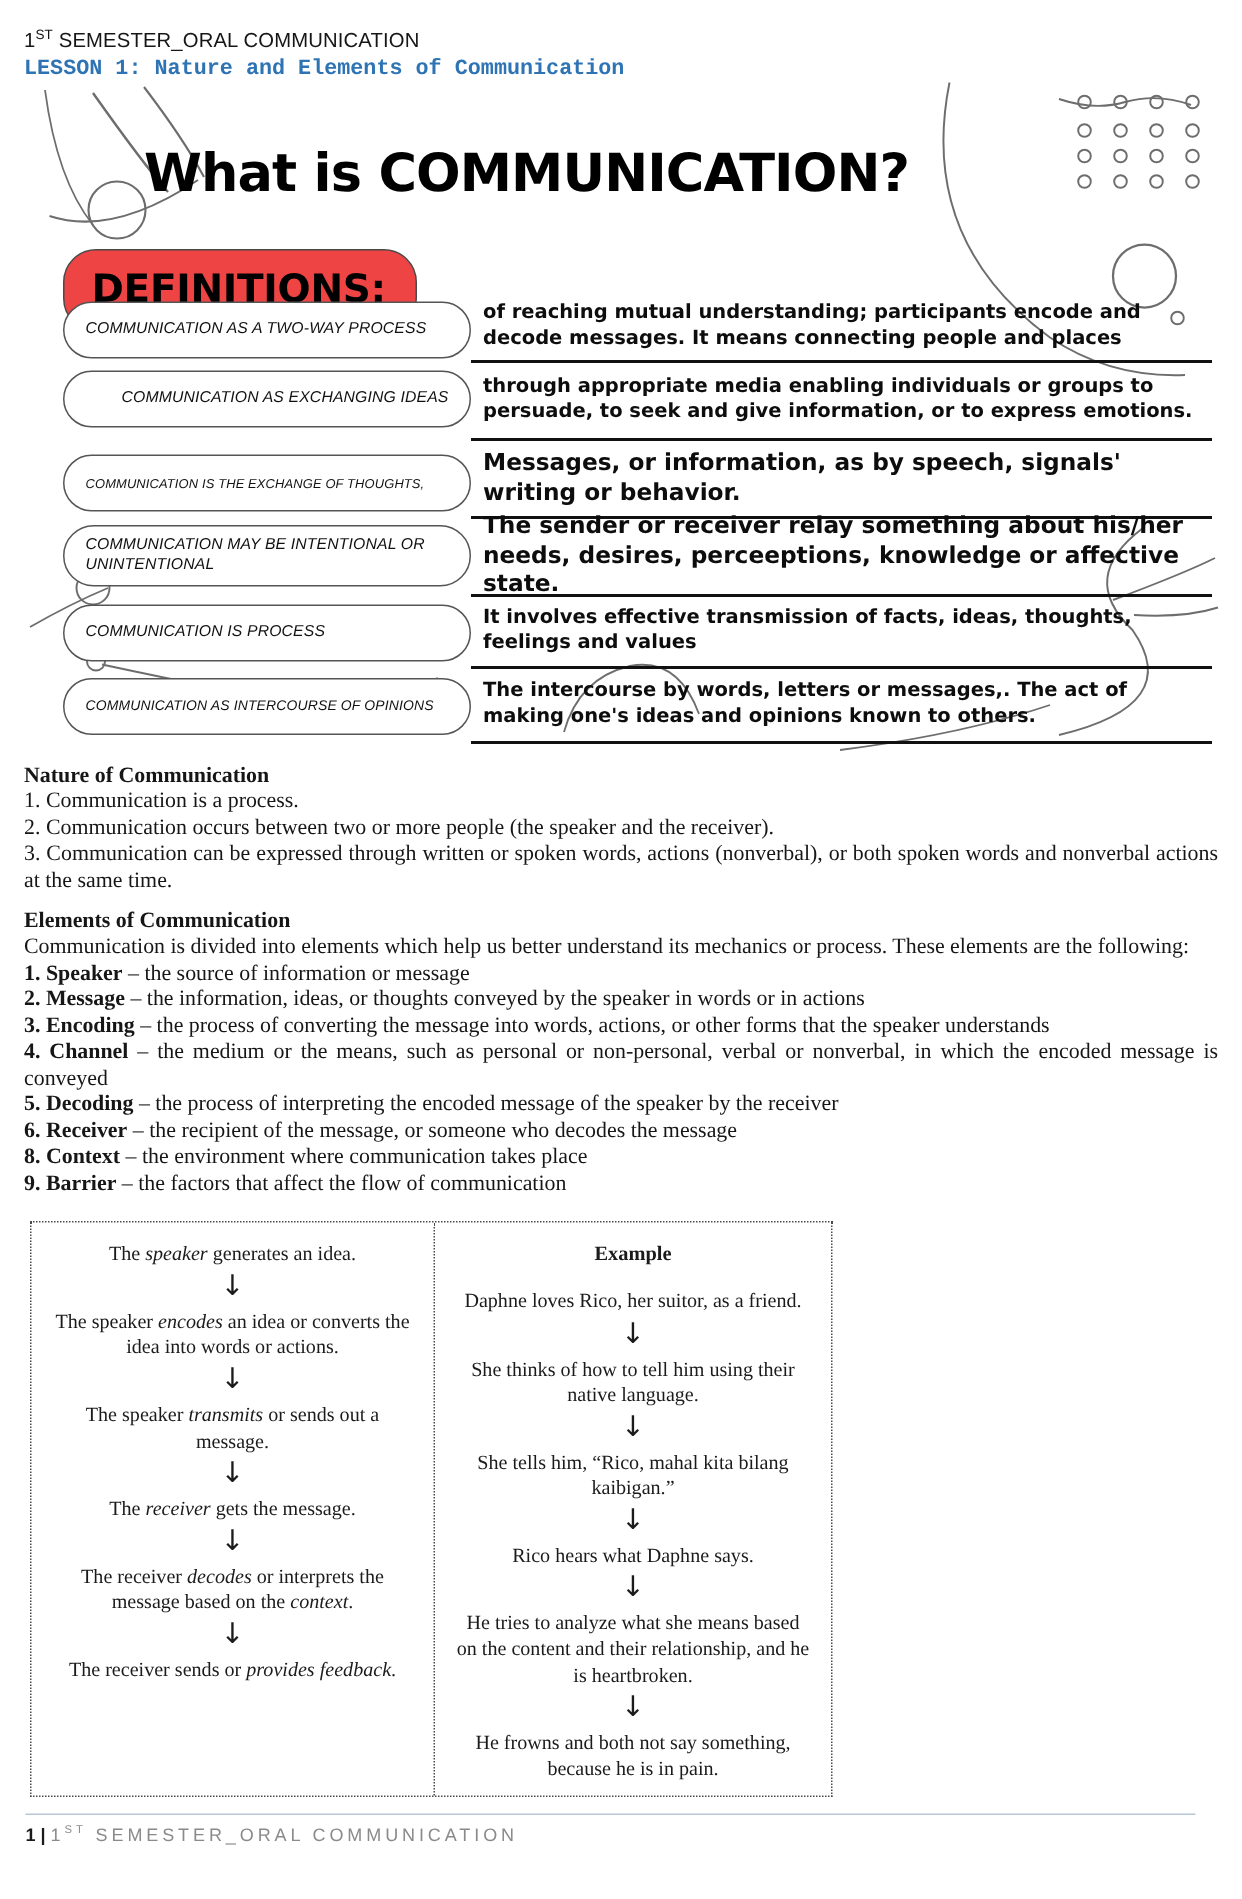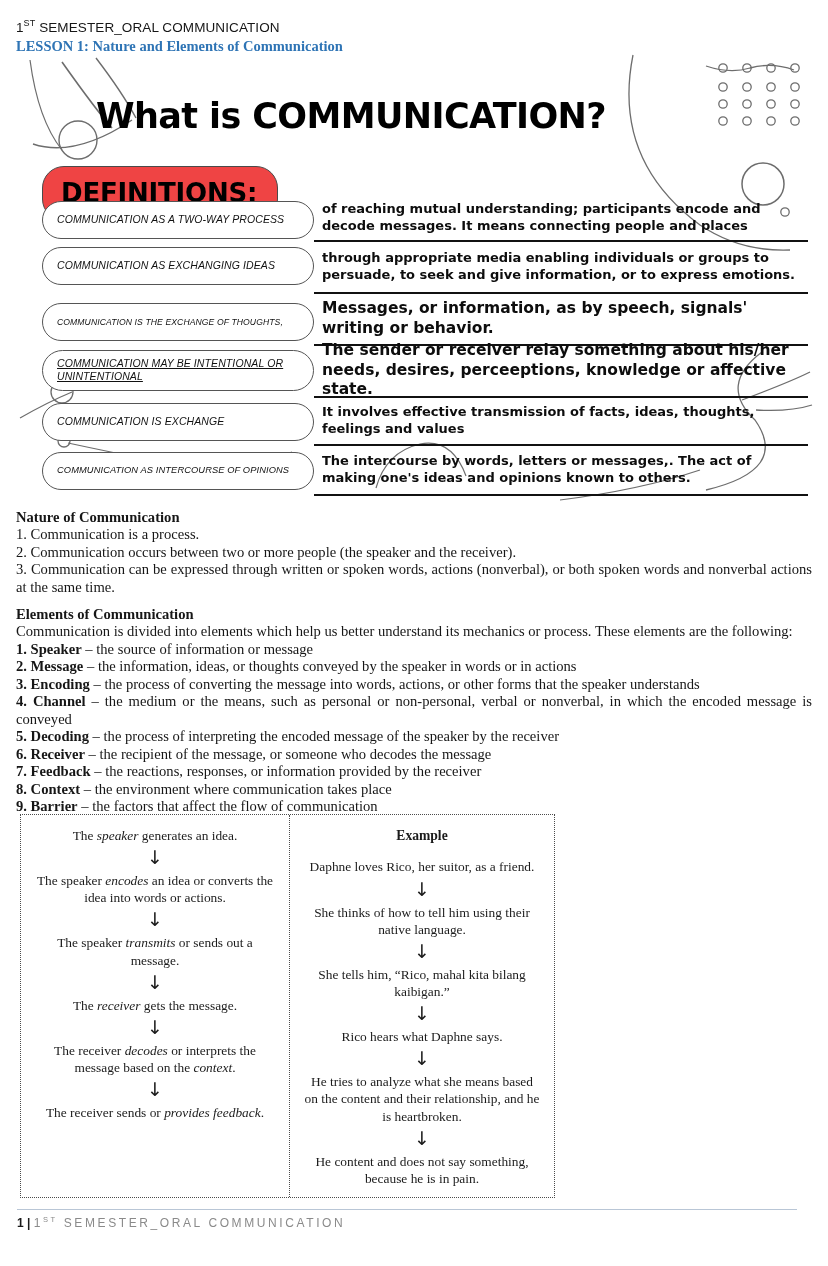--- a/index.html
+++ b/index.html
@@ -29,21 +29,21 @@
     letter-spacing: .1px;
     color: #161616;
     line-height: 1.25;
     white-space: nowrap;
   }
   .course-line sup {
     font-size: 9px;
     vertical-align: super;
   }
   .lesson-line {
-    font-family: Liberation Serif, serif;
+    font-family: Liberation Mono, monospace;
     font-weight: bold;
     font-size: 14.5px;
     color: #2e74b5;
     line-height: 1.3;
     margin-top: 1px;
     white-space: nowrap;
   }
 
   
   .deco {
@@ -147,25 +147,25 @@
   .r1 .def-desc { font-size: 13px; height: 46px; }
   .r2 .def-desc { font-size: 13px; height: 52px; }
   .r3 .def-desc { font-size: 15.5px; height: 52px; }
   .r4 .def-desc { font-size: 15.5px; height: 52px; }
   .r5 .def-desc { font-size: 13px; height: 48px; }
   .r6 .def-desc { font-size: 13px; height: 50px; }
 
   .r1 .pill { top: 5px; }
   .r1 .pill span { font-size: 10.5px; }
   .r2 .pill { top: 5px; }
-  .r2 .pill span { font-size: 10.5px; }
+  .r2 .pill span { font-size: 10.5px; margin-left: 24px; }
   .r3 .pill { top: 9px; }
   .r3 .pill span { font-size: 8.6px; }
   .r4 .pill { top: 4px; }
-  .r4 .pill span { font-size: 10.5px; text-decoration: underline; }
+  .r4 .pill span { font-size: 10.5px; }
   .r5 .pill { top: 5px; }
   .r5 .pill span { font-size: 10.5px; }
   .r6 .pill { top: 6px; }
   .r6 .pill span { font-size: 9.3px; }
 
   
   .prose {
     position: absolute;
     left: 16px;
     top: 508px;
@@ -352,21 +352,21 @@
     <div class="def-term">
       <div class="pill">
         <span>COMMUNICATION MAY BE INTENTIONAL OR UNINTENTIONAL</span>
       </div>
     </div>
     <div class="def-desc">The sender or receiver relay something about his/her needs, desires, perceeptions, knowledge or affective state.</div>
   </div>
   <div class="def-row r5">
     <div class="def-term">
       <div class="pill">
-        <span>COMMUNICATION  IS EXCHANGE</span>
+        <span>COMMUNICATION  IS PROCESS</span>
       </div>
     </div>
     <div class="def-desc">It involves effective transmission of facts, ideas, thoughts, feelings and values</div>
   </div>
   <div class="def-row r6">
     <div class="def-term">
       <div class="pill">
         <span>COMMUNICATION AS INTERCOURSE OF OPINIONS</span>
       </div>
     </div>
@@ -381,21 +381,20 @@
   <p class="justify">3. Communication can be expressed through written or spoken words, actions (nonverbal), or both spoken words and nonverbal actions at the same time.</p>
   <div class="spacer-sm"></div>
   <h3>Elements of Communication</h3>
   <p class="justify">Communication is divided into elements which help us better understand its mechanics or process. These elements are the following:</p>
   <p class="elem-line justify"><b>1. Speaker</b><span> – </span><span>the source of information or message</span></p>
   <p class="elem-line justify"><b>2. Message</b><span> – </span><span>the information, ideas, or thoughts conveyed by the speaker in words or in actions</span></p>
   <p class="elem-line justify"><b>3. Encoding</b><span> – </span><span>the process of converting the message into words, actions, or other forms that the speaker understands</span></p>
   <p class="elem-line justify"><b>4. Channel</b><span> – </span><span>the medium or the means, such as personal or non-personal, verbal or nonverbal, in which the encoded message is conveyed</span></p>
   <p class="elem-line justify"><b>5. Decoding</b><span> – </span><span>the process of interpreting the encoded message of the speaker by the receiver</span></p>
   <p class="elem-line justify"><b>6. Receiver</b><span> – </span><span>the recipient of the message, or someone who decodes the message</span></p>
-  <p class="elem-line justify"><b>7. Feedback</b><span> – </span><span>the reactions, responses, or information provided by the receiver</span></p>
   <p class="elem-line justify"><b>8. Context</b><span> – </span><span>the environment where communication takes place</span></p>
   <p class="elem-line justify"><b>9. Barrier</b><span> – </span><span>the factors that affect the flow of communication</span></p>
 </div>
 
 <div class="proc-table">
   <div class="proc-col left">
     <div class="proc-step">The <i>speaker</i> generates an idea.</div>
     <div class="proc-arrow">↓</div>
     <div class="proc-step">The speaker <i>encodes</i> an idea or converts the idea into words or actions.</div>
     <div class="proc-arrow">↓</div>
@@ -412,17 +411,17 @@
     <div class="proc-step">Daphne loves Rico, her suitor, as a friend.</div>
     <div class="proc-arrow">↓</div>
     <div class="proc-step">She thinks of how to tell him using their native language.</div>
     <div class="proc-arrow">↓</div>
     <div class="proc-step">She tells him, “Rico, mahal kita bilang kaibigan.”</div>
     <div class="proc-arrow">↓</div>
     <div class="proc-step">Rico hears what Daphne says.</div>
     <div class="proc-arrow">↓</div>
     <div class="proc-step">He tries to analyze what she means based on the content and their relationship, and he is heartbroken.</div>
     <div class="proc-arrow">↓</div>
-    <div class="proc-step">He content and does not say something, because he is in pain.</div>
+    <div class="proc-step">He frowns and both not say something, because he is in pain.</div>
   </div>
 </div>
 
 <div class="footer"><span class="pg">1</span><span class="pg"> | </span><span>1</span><sup>ST</sup><span> SEMESTER_ORAL COMMUNICATION</span></div>
 
 </body></html>

